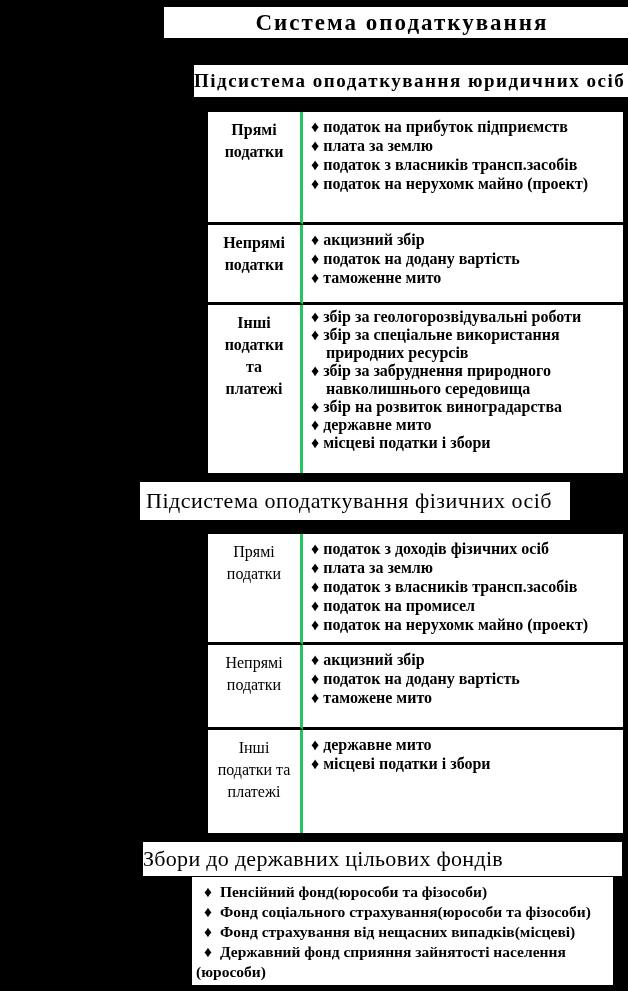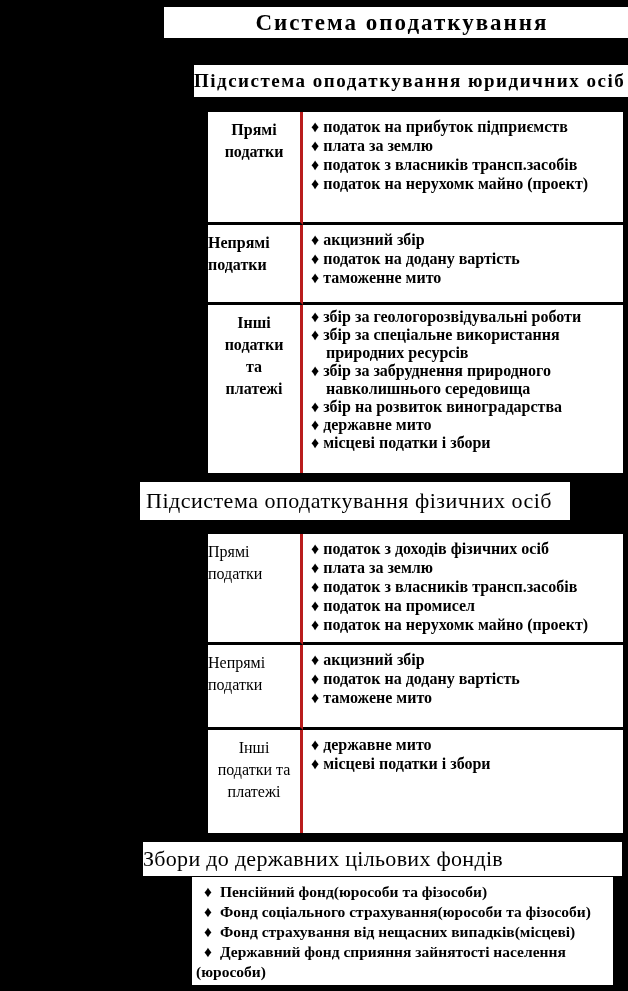--- a/index.html
+++ b/index.html
@@ -34,26 +34,26 @@
   .tbl {
     position:absolute; left:206px; width:419px;
     background:#ffffff; border:2px solid #000;
     box-sizing:border-box; display:grid;
     grid-template-columns:95px 1fr;
   }
   .tbl-legal      { top:110px; height:365px; grid-template-rows:113px 80px 1fr; }
   .tbl-individual { top:532px; height:303px; grid-template-rows:111px 85px 1fr; }
 
   .lbl {
-    border-right:3px solid #b91c1c; border-bottom:3px solid #000;
+    border-right:3px solid #22c55e; border-bottom:3px solid #000;
     white-space:pre-line; font-size:16px; line-height:22px;
     padding-top:7px; text-align:center; box-sizing:border-box;
   }
   .tbl-legal .lbl { font-weight:bold; }
-  .lbl.left { text-align:left; }
+  .lbl.left { text-align:center; }
   .lbl.last, .items.last { border-bottom:none; }
 
   .items {
     border-bottom:3px solid #000;
     padding:5px 2px 0 8px; box-sizing:border-box;
     font-weight:bold; font-size:16px; line-height:19px;
   }
   .items.tight { line-height:18px; padding-top:3px; }
 
   .item { padding-left:15px; text-indent:-15px; }

